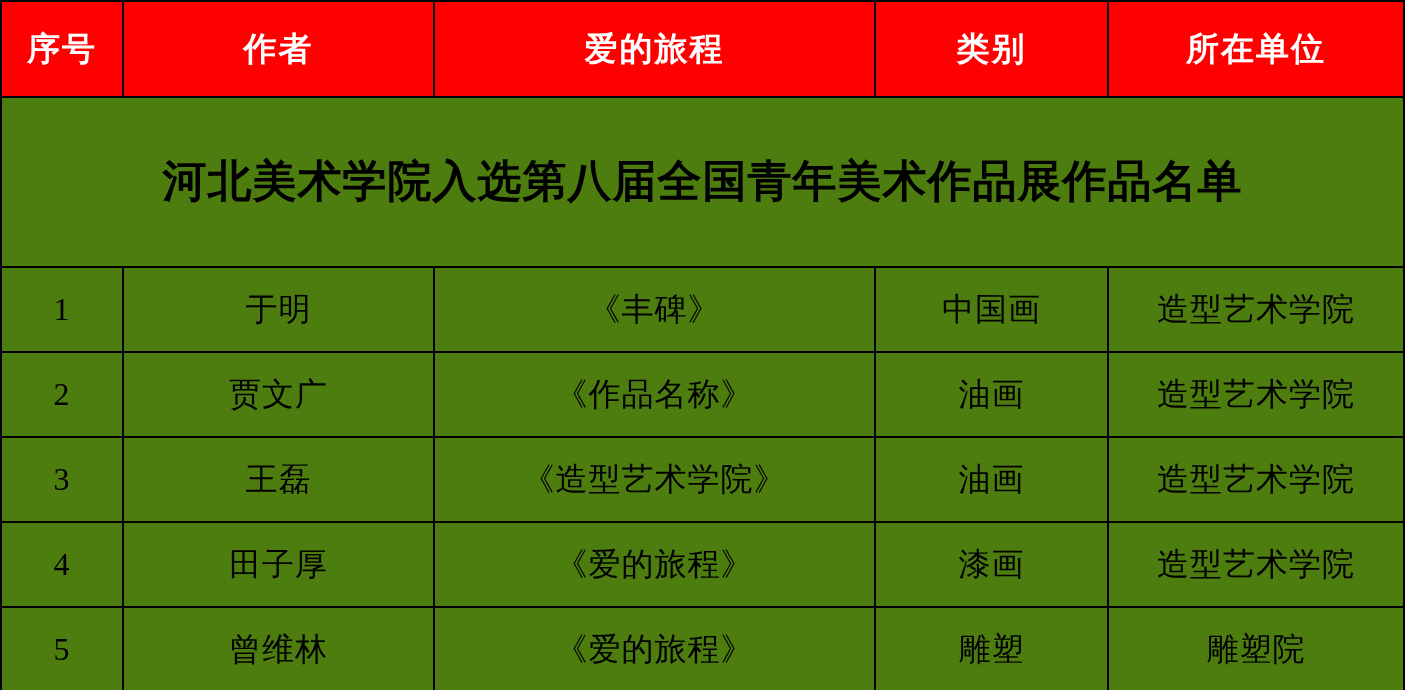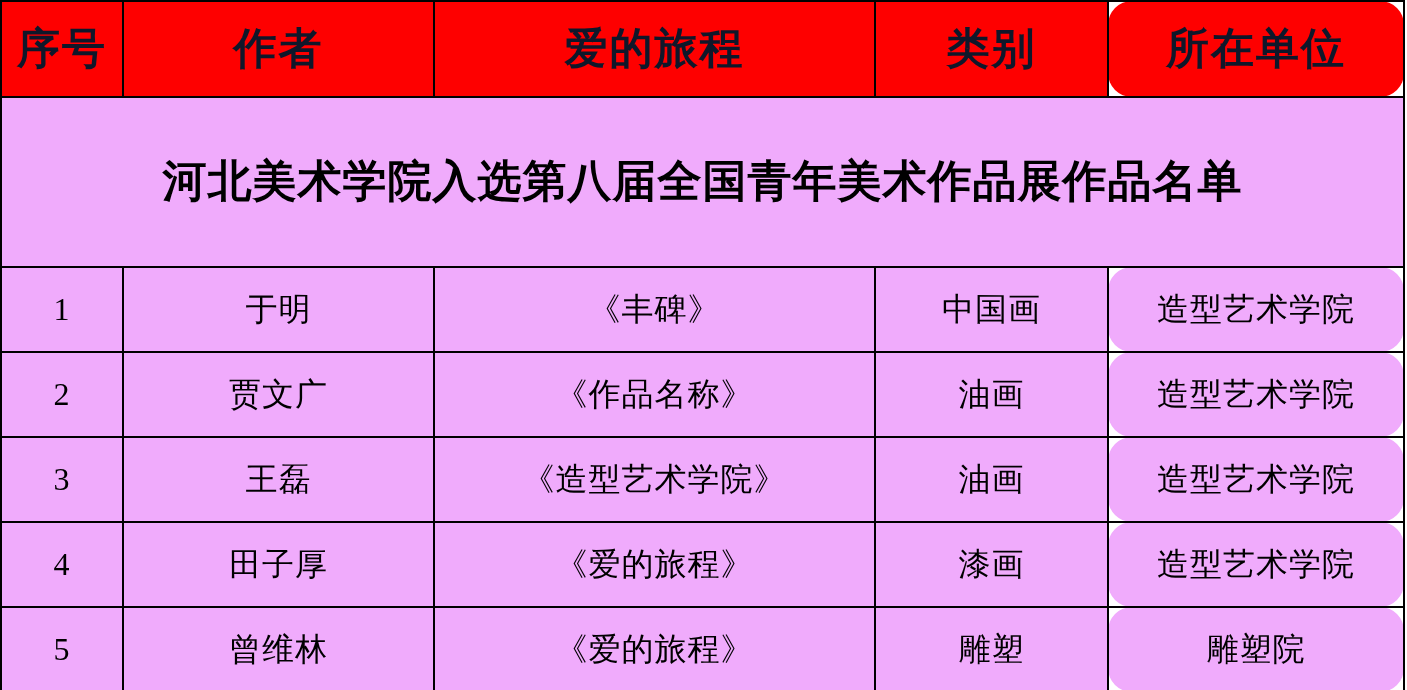--- a/index.html
+++ b/index.html
@@ -39,41 +39,41 @@
     letter-spacing: 1px;
     border-left: none;
     border-right: none;
     border-top: none;
     border-bottom: 2px solid #000;
     padding: 0 10px;
     line-height: 1.2;
   }
   thead th {
     background: #fe0000;
-    color: #0f172a;
-    font-size: 43px;
+    color: #ffffff;
+    font-size: 33px;
     font-weight: bold;
     height: 94px;
     letter-spacing: 2px;
   }
   tbody td {
     font-size: 32px;
     height: 83px;
     letter-spacing: 1px;
-    background: #f0abfc;
+    background: #4d7c0f;
   }
   
   col.c0 { width: 122px; }
   col.c1 { width: 311px; }
   col.c2 { width: 441px; }
   col.c3 { width: 233px; }
   col.c4 { width: 296px; }
 
   .edge-left  { border-left: 2px solid #000; }
-  .edge-right { border-right: 2px solid #000; border-radius: 24px; }
+  .edge-right { border-right: 2px solid #000; }
 </style>
 </head>
 <body>
 
 <div class="page">
   <table class="listing">
     <colgroup>
       <col class="c0">
         <col class="c1">
         <col class="c2">

